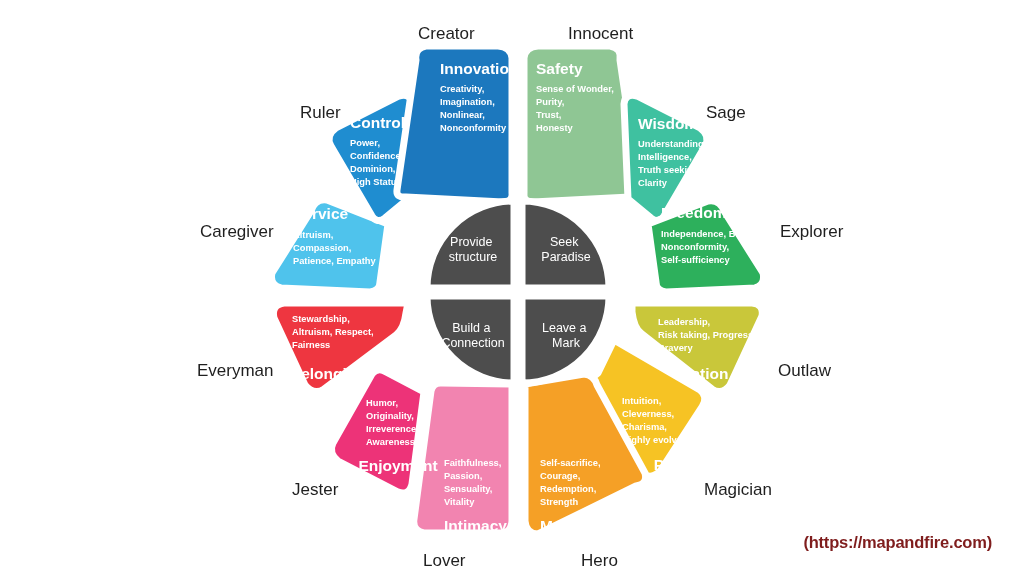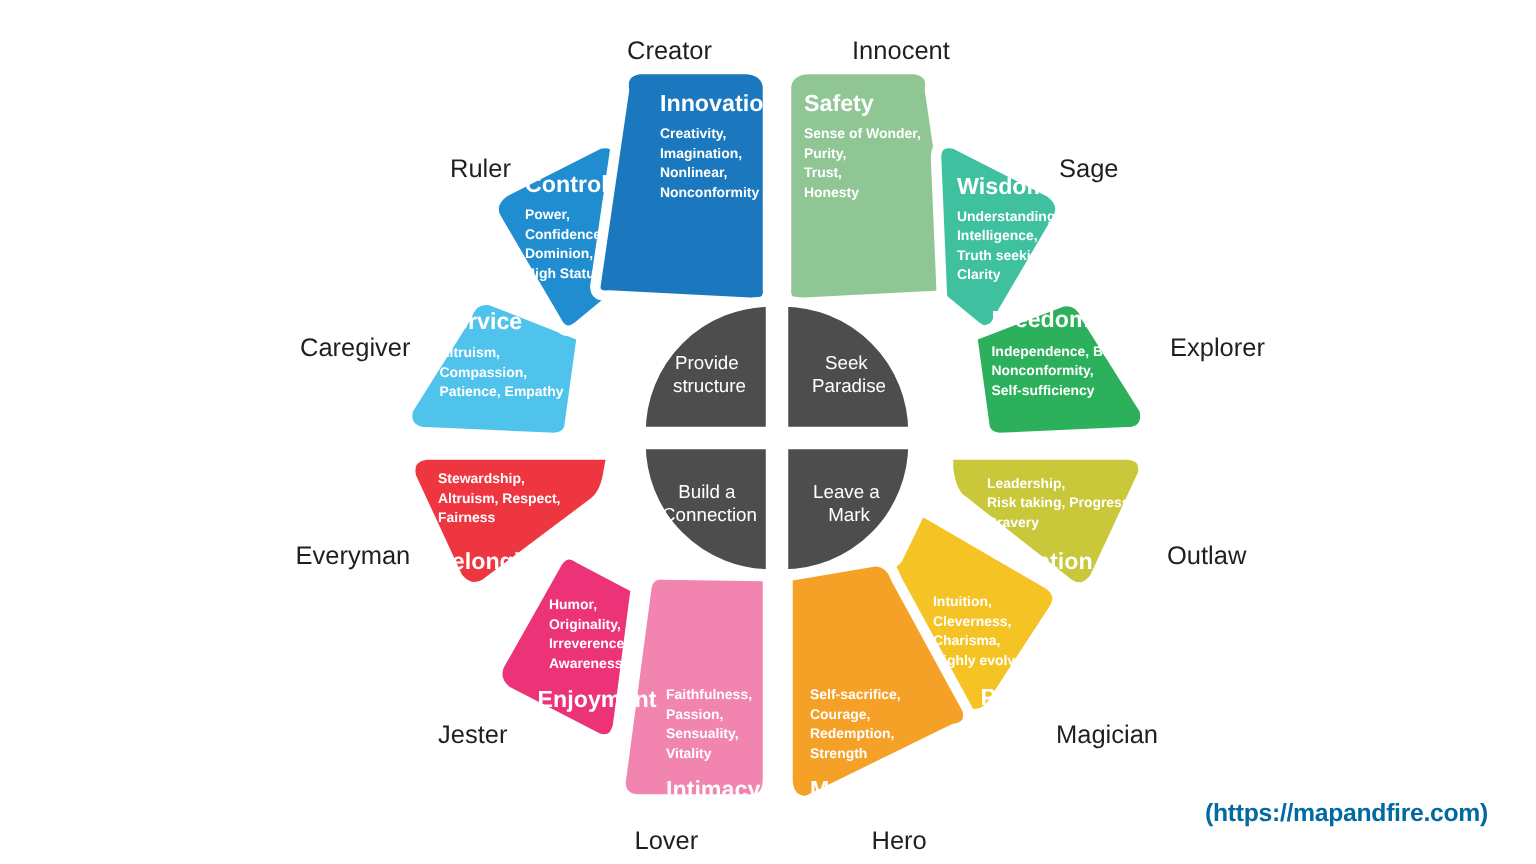--- a/index.html
+++ b/index.html
@@ -59,21 +59,21 @@
     font-family: "Liberation Sans", sans-serif;
     font-size: 17px;
   }
   #watermark {
     position: absolute;
     right: 32px;
     bottom: 24px;
     font-family: "Liberation Sans", sans-serif;
     font-size: 16.5px;
     font-weight: bold;
-    color: #0369a1;
+    color: #7f1d1d;
     letter-spacing: -0.2px;
   }
 </style>
 </head>
 <body>
 
 <div id="stage">
 
   <svg id="wheel" viewBox="0 0 1024 576">
 

